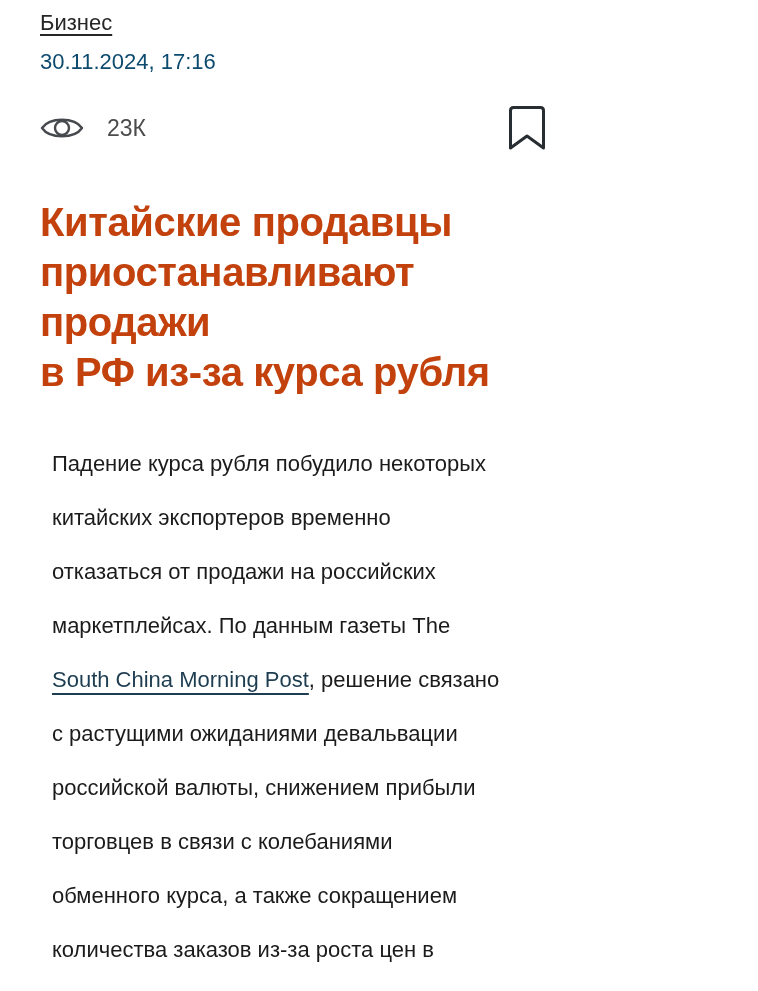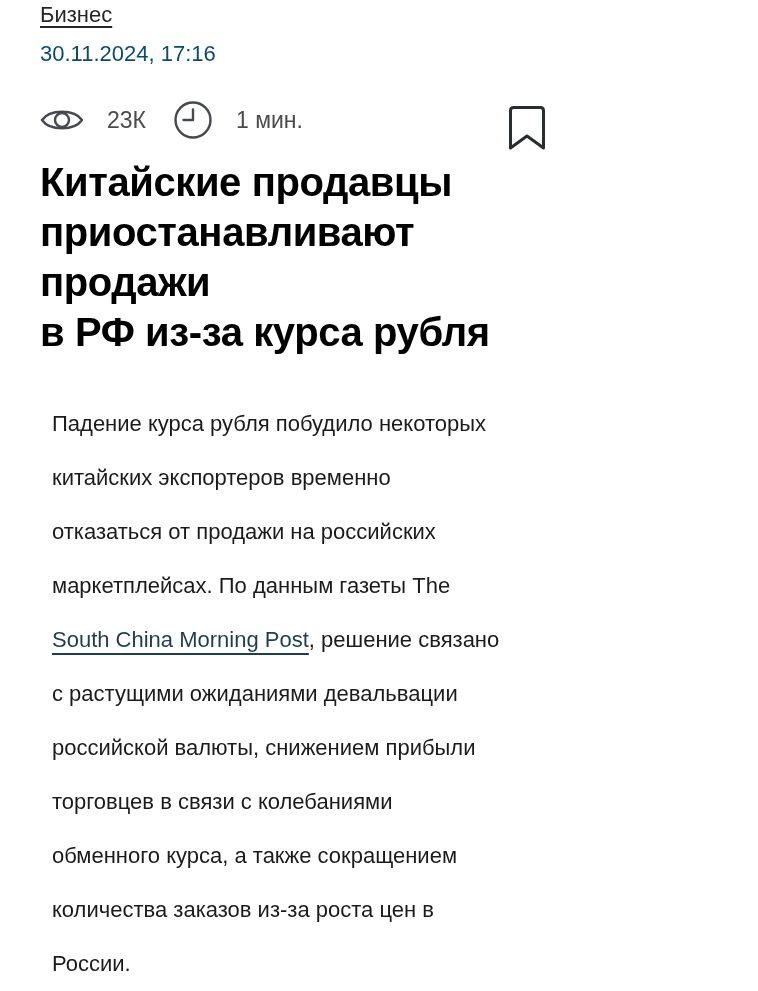--- a/index.html
+++ b/index.html
@@ -9,21 +9,21 @@
   }
   body {
     width: 758px;
     height: 991px;
     font-family: "Liberation Sans", sans-serif;
     color: #1b1b1b;
     overflow: hidden;
   }
   .page {
     position: relative;
-    padding: 2px 40px 0 40px;
+    padding: 10px 40px 0 40px;
     box-sizing: border-box;
     width: 616px;
     height: 991px;
     border-radius: 30px;
   }
   .category-link {
     display: inline-block;
     font-size: 22px;
     line-height: 26px;
     color: #262626;
@@ -63,26 +63,26 @@
     top: 105px;
     right: 70px;
     width: 38px;
     height: 46px;
     background: none;
     border: none;
     padding: 0;
     cursor: pointer;
   }
   .article-title {
-    margin: 16px 0 0 0;
+    margin: 48px 0 0 0;
     font-size: 40px;
     line-height: 50px;
     font-weight: 700;
     letter-spacing: -0.4px;
-    color: #000000;
+    color: #c2410c;
   }
   .article-paragraph {
     margin: 40px 0 0 12px;
     font-size: 22px;
     line-height: 54px;
     font-weight: 400;
     color: #1b1b1b;
   }
   .text-link {
     text-decoration: underline;
@@ -106,29 +106,20 @@
     <div class="meta-item">
       <span class="meta-icon">
         <svg width="44" height="30" viewBox="0 0 44 30" fill="none">
           <path d="M2 15 C 9.5 4 34.5 4 42 15 C 34.5 26 9.5 26 2 15 Z" stroke="#46494d" stroke-width="2.4" stroke-linejoin="round"></path>
           <circle cx="22" cy="15" r="7" stroke="#46494d" stroke-width="2.4"></circle>
         </svg>
       </span>
       <span>23К</span>
     </div>
 
-    <div class="meta-item">
-      <span class="meta-icon">
-        <svg width="40" height="40" viewBox="0 0 40 40" fill="none">
-          <circle cx="20" cy="20" r="17.5" stroke="#46494d" stroke-width="2.4"></circle>
-          <path d="M20 9.5 L20 20 L10.5 20" stroke="#46494d" stroke-width="2.4" stroke-linecap="round" stroke-linejoin="round"></path>
-        </svg>
-      </span>
-      <span>1 мин.</span>
-    </div>
 
     <button class="bookmark-button">
       <span>
         <svg width="38" height="46" viewBox="0 0 38 46" fill="none">
           <path d="M5.5 2.5 H32.5 Q35.5 2.5 35.5 5.5 V43 L19 31 L2.5 43 V5.5 Q2.5 2.5 5.5 2.5 Z" stroke="#282d31" stroke-width="3" stroke-linejoin="round"></path>
         </svg>
       </span>
     </button>
 
   </div>

